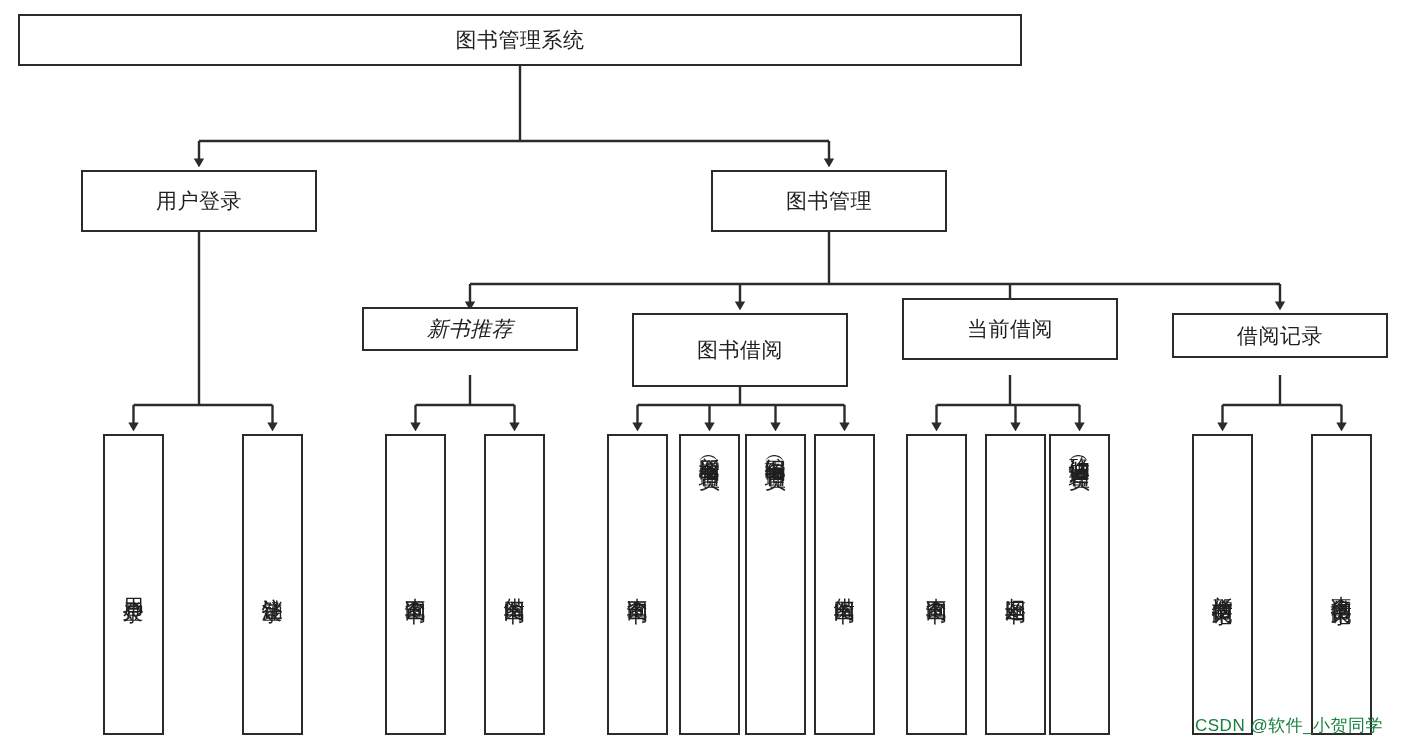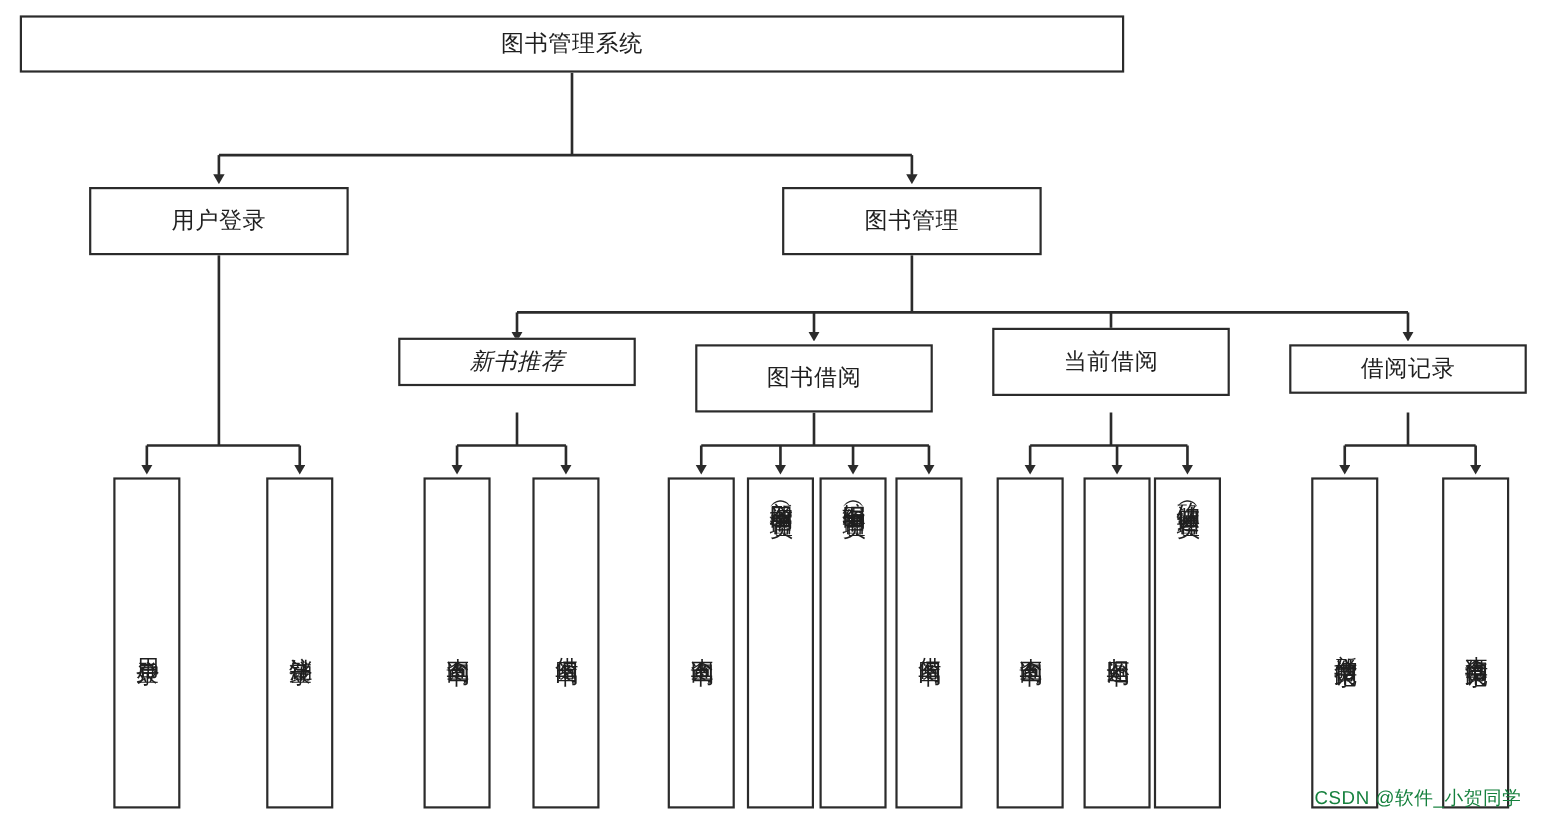--- a/index.html
+++ b/index.html
@@ -127,21 +127,21 @@
       </div>
       <div class="node horiz" style="left: 81px; top: 170px; width: 236px; height: 62px; border-color: rgb(43, 43, 43);">
         <span class="label" style="color: rgb(31, 31, 31);">用户登录</span>
       </div>
       <div class="node horiz" style="left: 711px; top: 170px; width: 236px; height: 62px; border-color: rgb(43, 43, 43);">
         <span class="label" style="color: rgb(31, 31, 31);">图书管理</span>
       </div>
       <div class="node horiz" style="left: 362px; top: 307px; width: 216px; height: 44px; border-color: rgb(43, 43, 43); font-style: italic;">
         <span class="label" style="color: rgb(31, 31, 31);">新书推荐</span>
       </div>
-      <div class="node horiz" style="left: 632px; top: 313px; width: 216px; height: 62px; border-color: rgb(43, 43, 43);">
+      <div class="node horiz" style="left: 632px; top: 313px; width: 216px; height: 74px; border-color: rgb(43, 43, 43);">
         <span class="label" style="color: rgb(31, 31, 31);">图书借阅</span>
       </div>
       <div class="node horiz" style="left: 902px; top: 298px; width: 216px; height: 62px; border-color: rgb(43, 43, 43);">
         <span class="label" style="color: rgb(31, 31, 31);">当前借阅</span>
       </div>
       <div class="node horiz" style="left: 1172px; top: 313px; width: 216px; height: 45px; border-color: rgb(43, 43, 43);">
         <span class="label" style="color: rgb(31, 31, 31);">借阅记录</span>
       </div>
       <div class="node vert" style="left: 103px; top: 434px; width: 61px; height: 301px; border-color: rgb(43, 43, 43);">
         <span class="label" style="color: rgb(31, 31, 31);">用户登录</span>

